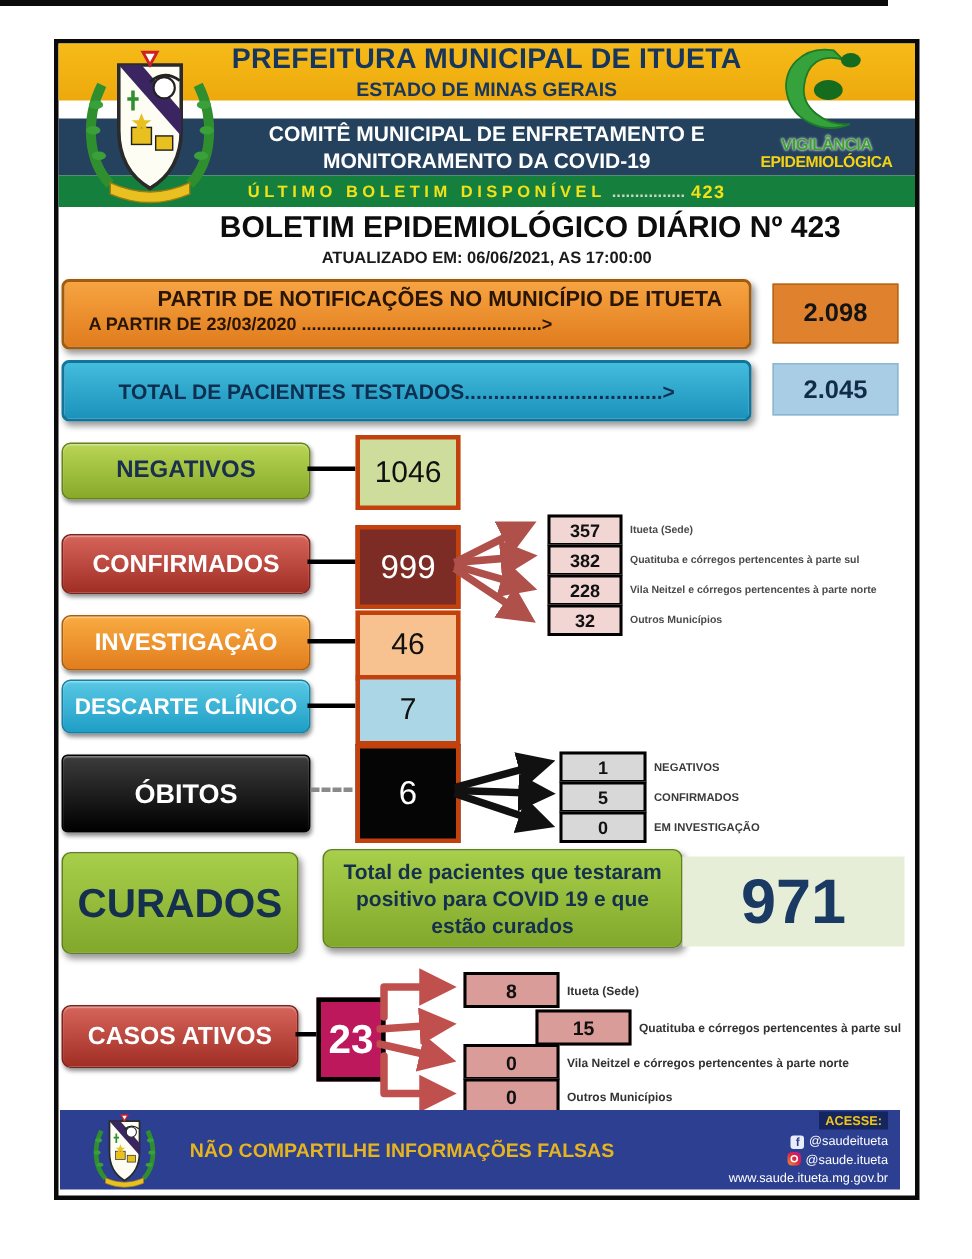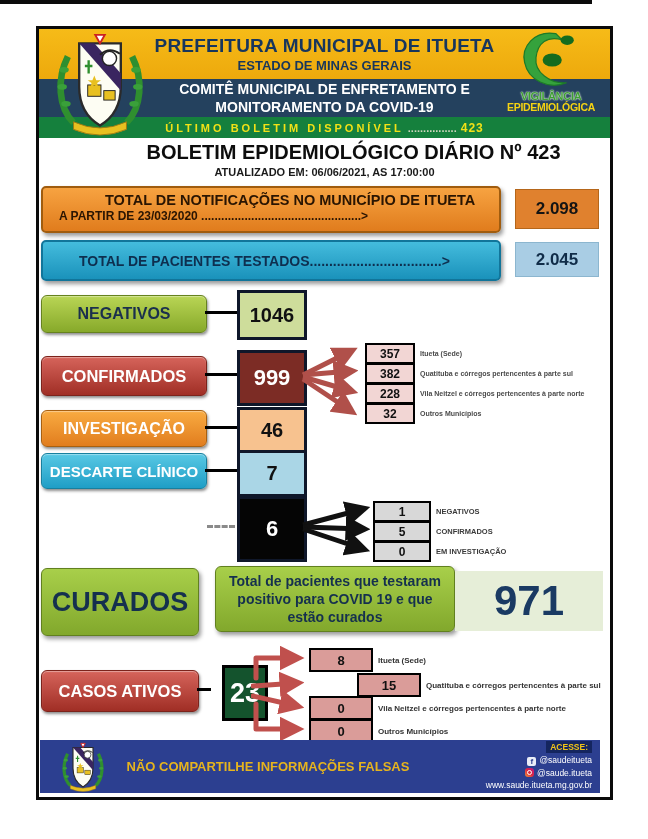--- a/index.html
+++ b/index.html
@@ -3,21 +3,21 @@
 <meta charset="utf-8">
 <style>
   html,body{margin:0;padding:0;}
   body{width:648px;height:839px;background:#ffffff;position:relative;
        font-family:"Liberation Sans",sans-serif;overflow:hidden;}
   .abs{position:absolute;}
   .topstrip{position:absolute;left:0;top:0;width:592px;height:4px;background:#0b0b0b;}
   .doc{position:absolute;left:36px;top:26px;width:571px;height:768px;border:3px solid #0a0a0a;background:#fff;}
 
   
-  .band-yellow{position:absolute;left:0;top:0;width:571px;height:50px;background:linear-gradient(#f6bb18,#eda90c);
+  .band-yellow{position:absolute;left:0;top:0;width:571px;height:38px;background:linear-gradient(#f6bb18,#eda90c);
     display:flex;flex-direction:column;align-items:center;justify-content:center;}
   .band-yellow .t1{font-size:19px;font-weight:bold;color:#17365d;letter-spacing:.2px;}
   .band-yellow .t2{font-size:13px;font-weight:bold;color:#17365d;margin-top:1px;}
   .band-navy{position:absolute;left:0;top:50px;width:571px;height:38px;background:#24415e;
     display:flex;flex-direction:column;align-items:center;justify-content:center;color:#fff;font-weight:bold;font-size:14px;line-height:1.3;}
   .band-green{position:absolute;left:0;top:88px;width:571px;height:21px;background:#15803d;
     display:flex;align-items:center;justify-content:center;font-weight:bold;font-size:11px;}
   .band-green .lbl{color:#f2e117;letter-spacing:3px;}
   .band-green .dots{color:#cdd5bd;margin:0 4px;}
   .band-green .num{color:#f2e117;font-size:12px;letter-spacing:1px;}
@@ -47,21 +47,21 @@
 
   
   .pill{position:absolute;border-radius:6px;display:flex;align-items:center;justify-content:center;font-weight:bold;
      box-shadow:1px 2px 3px rgba(0,0,0,.45),inset 0 1px 1px rgba(255,255,255,.40);}
   .pill.green{background:linear-gradient(#b9d555,#87a92a);border:1px solid #66821e;color:#1a2f4d;}
   .pill.red{background:linear-gradient(#d6645b,#a02e25);border:1px solid #7c231b;color:#fff;}
   .pill.orangep{background:linear-gradient(#f9ab41,#e17d1e);border:1px solid #a86010;color:#fff;}
   .pill.bluep{background:linear-gradient(#58c8e4,#1f9ec6);border:1px solid #17809f;color:#fff;}
   .pill.blackp{background:linear-gradient(#3c3c3c,#000);border:1px solid #000;color:#fff;border-radius:4px;}
 
-  .vbox{position:absolute;border:3px solid #0f172a;display:flex;align-items:center;justify-content:center;font-weight:bold;color:#111;}
+  .vbox{position:absolute;border:3px solid #c2410c;display:flex;align-items:center;justify-content:center;font-weight:normal;color:#111;}
   .cline{position:absolute;height:3px;background:#000;}
   .dline{position:absolute;width:28px;border-top:3px dashed #8a8a8a;}
 
   .brow{position:absolute;display:flex;align-items:center;}
   .sbox{border:2px solid #000;display:flex;align-items:center;justify-content:center;font-weight:bold;color:#111;flex:none;}
   .sbox.pink{background:#f2d6d4;width:46px;height:17px;font-size:12px;}
   .sbox.gray{background:#d8d8d8;width:54px;height:17px;font-size:12px;}
   .sbox.rose{background:#da9c99;width:60px;height:20px;font-size:13px;}
   .blabel{font-size:7px;color:#4a4a4a;font-weight:bold;margin-left:5px;white-space:nowrap;}
   .blabel.g{font-size:7.5px;color:#3a3a3a;}
@@ -72,21 +72,21 @@
      background:linear-gradient(#a8cf4a,#82a82c);border:1px solid #61801f;box-shadow:2px 3px 4px rgba(0,0,0,.4);
      display:flex;align-items:center;justify-content:center;font-size:27px;font-weight:bold;color:#15304e;}
   .curdesc{position:absolute;left:176px;top:537px;width:240px;height:66px;border-radius:6px;
      background:linear-gradient(#a8cf4a,#82a82c);border:1px solid #61801f;box-shadow:2px 3px 4px rgba(0,0,0,.4);
      display:flex;align-items:center;justify-content:center;text-align:center;
      font-size:14px;font-weight:bold;color:#15304e;line-height:1.3;padding:2px 10px;box-sizing:border-box;}
   .curval{position:absolute;left:416px;top:542px;width:148px;height:60px;background:#e6eed8;
      display:flex;align-items:center;justify-content:center;font-size:42px;font-weight:bold;color:#1a3a63;}
 
   
-  .v23{position:absolute;left:183px;top:636px;width:40px;height:50px;background:#14532d;border:3px solid #000;
+  .v23{position:absolute;left:172px;top:636px;width:40px;height:50px;background:#be185d;border:3px solid #000;
      display:flex;align-items:center;justify-content:center;font-size:27px;font-weight:bold;color:#fff;}
 
   
   .footer{position:absolute;left:1px;top:711px;width:560px;height:53px;background:#2c3f90;display:flex;align-items:center;}
   .footer .fcoat{width:46px;height:50px;margin-left:20px;flex:none;}
   .footer .fmsg{flex:1;text-align:center;color:#e6b41e;font-weight:bold;font-size:13px;}
   .footer .fright{width:162px;text-align:right;padding-right:8px;font-size:8.5px;color:#fff;line-height:1.5;flex:none;}
   .acc{background:#14255f;color:#f0c419;font-weight:bold;padding:1px 4px;font-size:8.5px;}
   .fbicon{display:inline-block;width:9px;height:9px;border-radius:2px;background:#e9edf7;color:#2c3f90;
      font-weight:bold;font-size:8px;line-height:9px;text-align:center;vertical-align:-1px;margin-right:3px;}
@@ -152,21 +152,21 @@
         <use href="#vig"></use>
       </svg>
     <div class="v1">VIGILÂNCIA</div>
     <div class="v2">EPIDEMIOLÓGICA</div>
   </div>
 
   <div class="btitle">BOLETIM EPIDEMIOLÓGICO DIÁRIO Nº 423</div>
   <div class="bupd">ATUALIZADO EM: 06/06/2021, AS 17:00:00</div>
 
   <div class="hbar orange">
-    <div class="l1">TOTAL DE NOTIFICAÇÕES NO MUNICÍPIO DE ITUETA</div>
+    <div class="l1">PARTIR DE NOTIFICAÇÕES NO MUNICÍPIO DE ITUETA</div>
     <div class="l2">A PARTIR DE 23/03/2020 ................................................&gt;</div>
   </div>
   <div class="valflat orange">2.098</div>
 
   <div class="hbar bluebar">
     <div class="l1">TOTAL DE PACIENTES TESTADOS..................................&gt;</div>
   </div>
   <div class="valflat blue">2.045</div>
 
   <div class="pill green" style="left:2px;top:266px;width:164px;height:36px;font-size:16px;">NEGATIVOS</div>
@@ -207,20 +207,21 @@
   </div>
 
   <div class="pill orangep" style="left:2px;top:381px;width:164px;height:35px;font-size:16px;">INVESTIGAÇÃO</div>
   <div class="cline" style="left:166px;top:397px;width:32px;"></div>
   <div class="vbox" style="left:198px;top:378px;width:64px;height:41px;background:#f7c28f;font-size:20px;">46</div>
 
   <div class="pill bluep" style="left:2px;top:424px;width:164px;height:34px;font-size:15px;">DESCARTE CLÍNICO</div>
   <div class="cline" style="left:166px;top:440px;width:32px;"></div>
   <div class="vbox" style="left:198px;top:421px;width:64px;height:41px;background:#aad6e6;font-size:20px;">7</div>
 
+  <div class="pill blackp" style="left:2px;top:474px;width:164px;height:50px;font-size:18px;">ÓBITOS</div>
   <div class="dline" style="left:168px;top:496px;"></div>
   <div class="vbox" style="left:198px;top:467px;width:64px;height:60px;background:#050505;color:#fff;font-size:22px;">6</div>
   <svg class="abs" style="left:262px;top:468px;" width="72" height="62">
     <defs>
         <marker id="mObit" markerWidth="5" markerHeight="5" refX="3.5" refY="2.5" orient="auto">
       <path d="M0 0 L5 2.5 L0 5 Z" fill="#111"></path>
         </marker>
       </defs>
     <g stroke="#111" stroke-width="5" fill="none" marker-end="url(#mObit)">
       <line x1="2" y1="28" x2="62" y2="12"></line>

